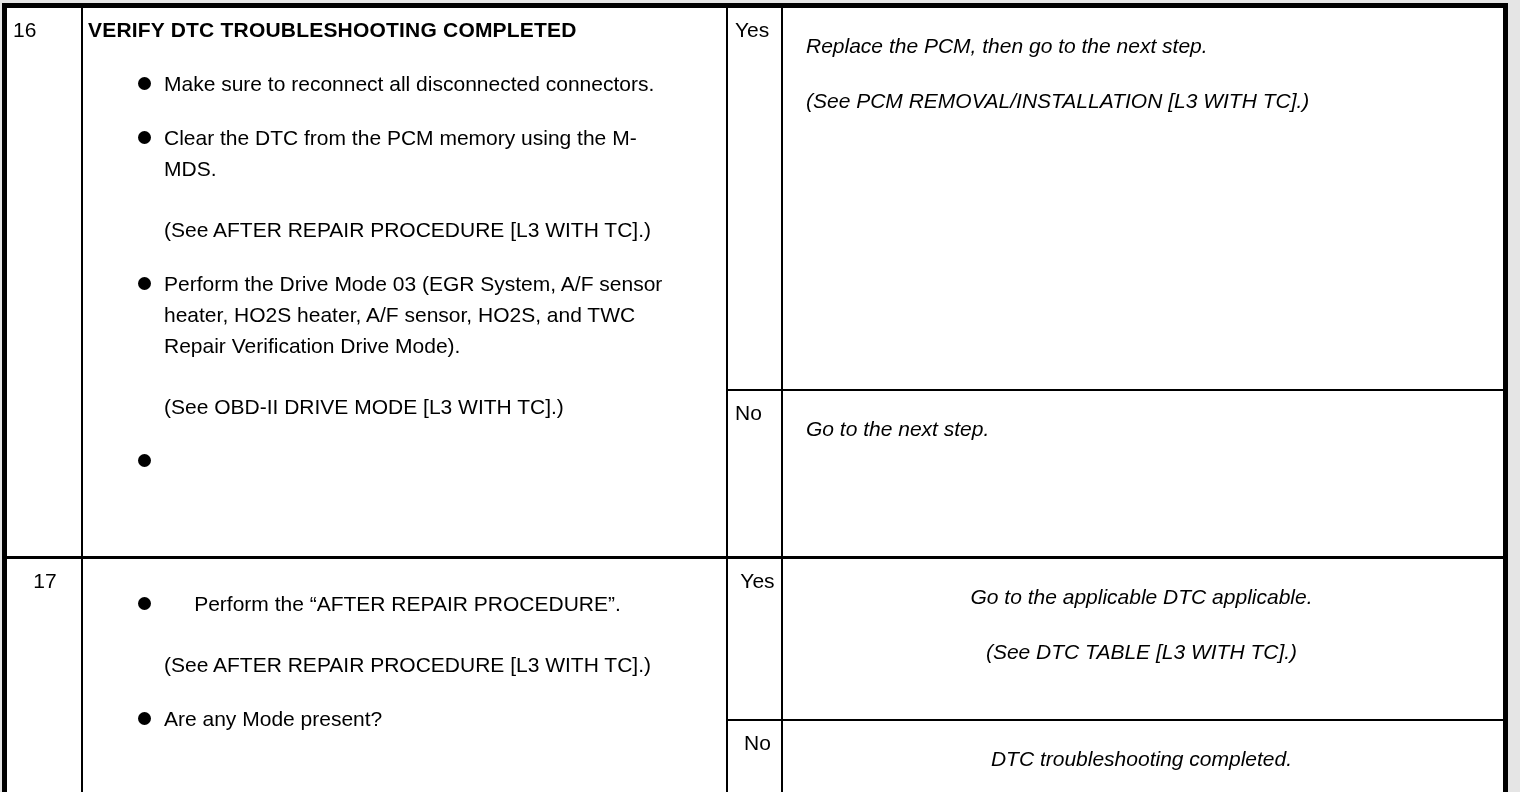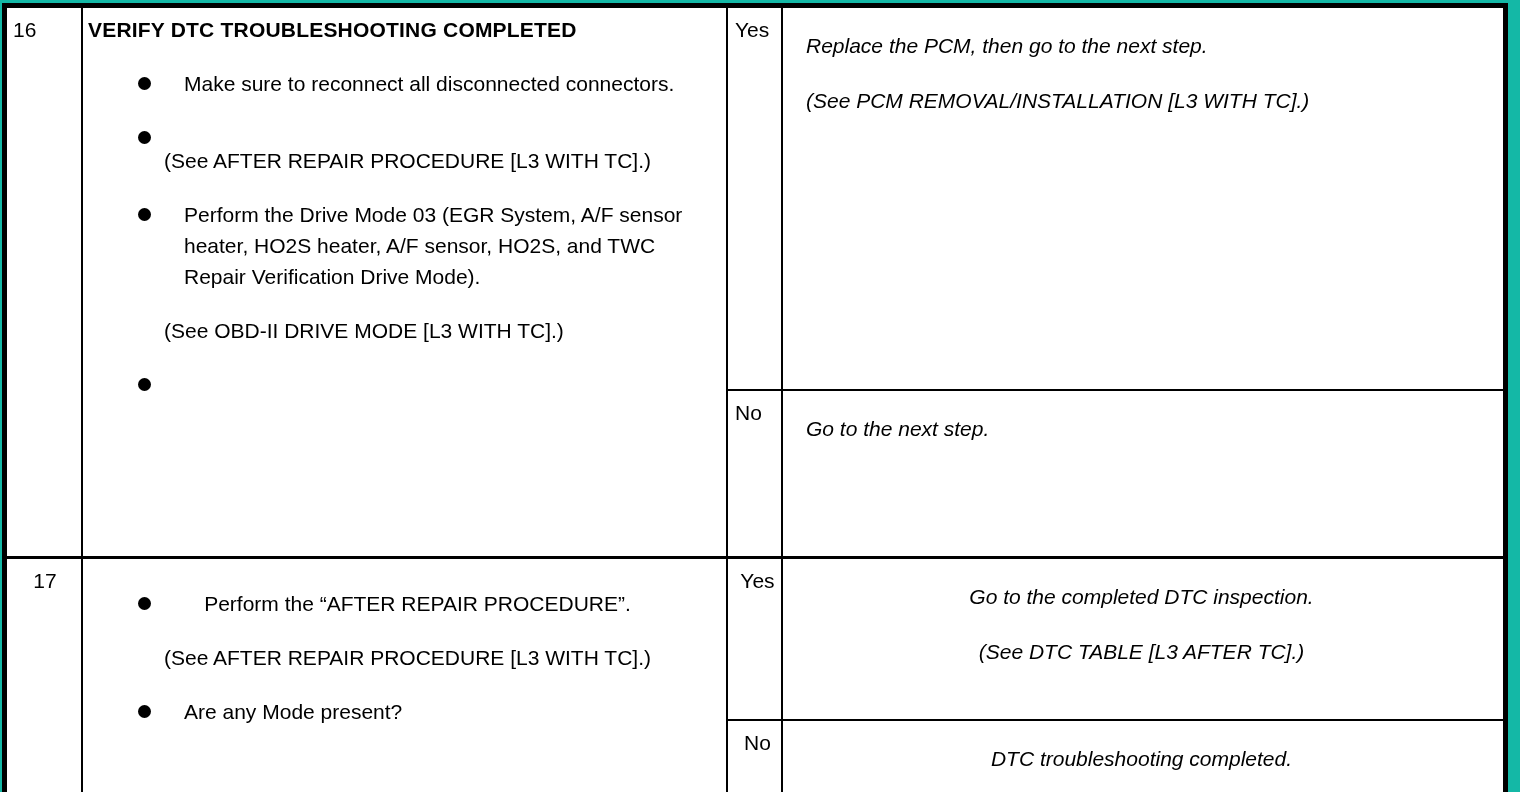--- a/index.html
+++ b/index.html
@@ -4,21 +4,21 @@
 <style>
   html, body {
     margin: 0;
     padding: 0;
     background: #ffffff;
   }
   .page {
     position: relative;
     width: 1520px;
     height: 792px;
-    background: #14b8a6;
+    background: #e5e5e5;
     overflow: hidden;
     font-family: "Liberation Sans", sans-serif;
     color: #000000;
     -webkit-font-smoothing: none;
   }
   .ts-table {
     position: absolute;
     left: 2px;
     top: 3px;
     width: 1506px;
@@ -98,22 +98,22 @@
   }
   .dot i {
     display: block;
     width: 13px;
     height: 13px;
     border-radius: 50%;
     background: #000000;
     margin-top: 9px;
   }
   .btext { max-width: 522px; }
-  .bline { display: block; margin-left: 20px; }
-  .bnote { display: block; margin-top: 23px; }
+  .bline { display: block; }
+  .bnote { display: block; margin-top: 30px; }
 </style>
 </head>
 <body>
 
 <div class="page">
   <div class="ts-table">
 
     <div class="trow row-a">
       <div class="cell col-num">16</div>
 
@@ -127,20 +127,21 @@
           <span class="btext">
             <span class="bline">Make sure to reconnect all disconnected connectors.</span>
           </span>
         </div>
 
         <div class="bullet">
           <span class="dot">
               <i></i>
             </span>
           <span class="btext">
+            <span class="bline">Clear the DTC from the PCM memory using the M-MDS.</span>
             <span class="bnote">(See AFTER REPAIR PROCEDURE [L3 WITH TC].)</span>
           </span>
         </div>
 
         <div class="bullet">
           <span class="dot">
               <i></i>
             </span>
           <span class="btext">
             <span class="bline">Perform the Drive Mode 03 (EGR System, A/F sensor heater, HO2S heater, A/F sensor, HO2S, and TWC Repair Verification Drive Mode).</span>
@@ -194,22 +195,22 @@
           <span class="btext">
             <span class="bline">Are any Mode present?</span>
           </span>
         </div>
       </div>
 
       <div class="col-results">
         <div class="result-row r-yes">
           <div class="cell col-flag">Yes</div>
           <div class="cell col-result">
-            <p class="res-text">Go to the completed DTC inspection.</p>
-            <p class="res-note">(See DTC TABLE [L3 AFTER TC].)</p>
+            <p class="res-text">Go to the applicable DTC applicable.</p>
+            <p class="res-note">(See DTC TABLE [L3 WITH TC].)</p>
           </div>
         </div>
         <div class="result-row r-no">
           <div class="cell col-flag">No</div>
           <div class="cell col-result">
             <p class="res-text">DTC troubleshooting completed.</p>
           </div>
         </div>
       </div>
     </div>

